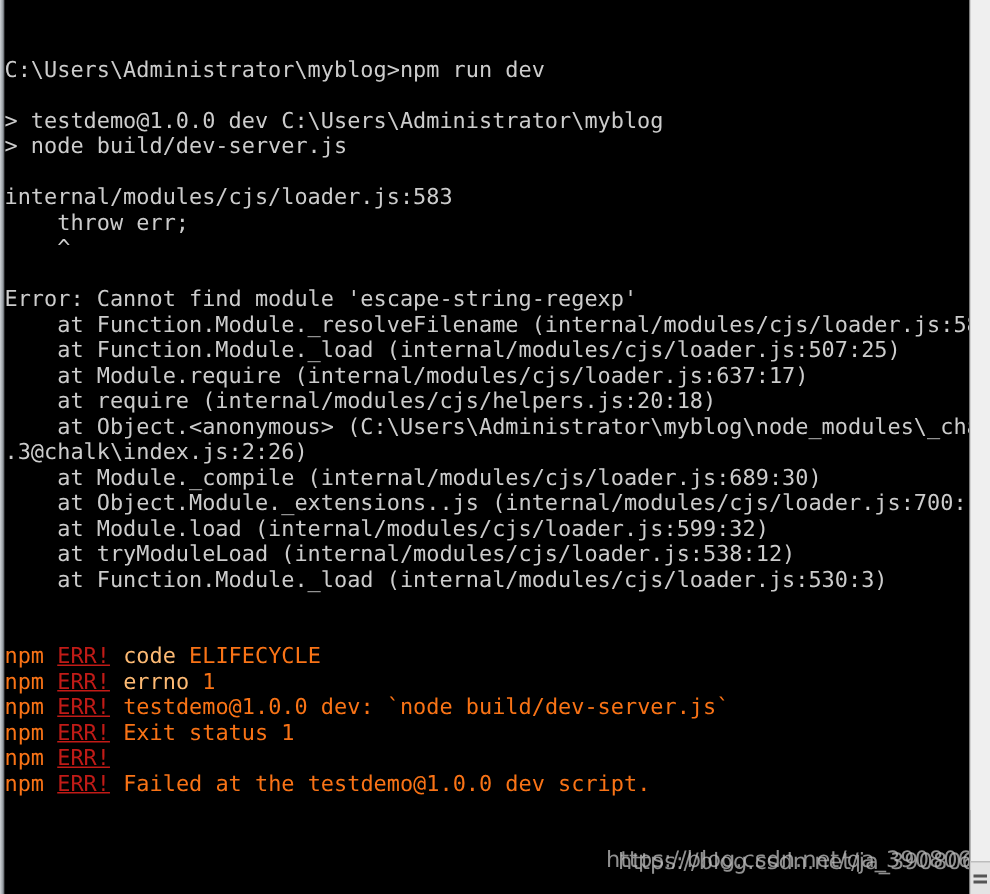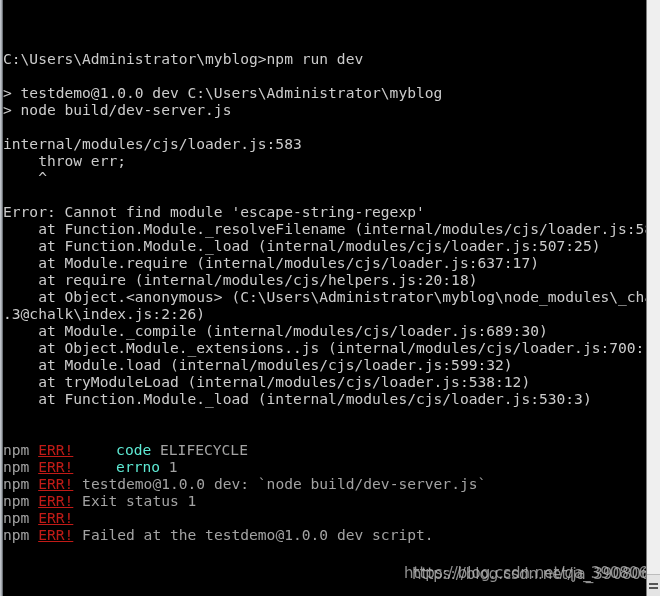--- a/index.html
+++ b/index.html
@@ -28,43 +28,43 @@
     width: 3px;
     height: 596px;
     background: linear-gradient(to right, #cfd3d8 0%, #9aa0a6 60%, #4a4d52 100%);
     z-index: 5;
   }
 
   
   #console-output {
     position: absolute;
     left: 3px;
-    top: 12px;
+    top: 0;
     width: 643px;
     height: 532px;
     background: #000000;
     color: #cccccc;
     font-size: 14.6px;
     line-height: 17px;
     letter-spacing: 0px;
     padding: 4px 0 0 0;
     white-space: pre;
     overflow: hidden;
   }
 
   .line {
     height: 17px;
     line-height: 17px;
     white-space: pre;
     font-family: "DejaVu Sans Mono", "Liberation Mono", monospace;
   }
 
   .npm-err { color: #c11b17; text-decoration: underline; }
-  .npm-key { color: #5eead4; margin-left: 34px; }
-  .plain { color: #a3a3a3; }
+  .npm-key { color: #fdba74; }
+  .plain { color: #f97316; }
 
   
   #scrollbar {
     position: absolute;
     right: 0;
     top: 0;
     width: 14px;
     height: 596px;
     background: #efefef;
     border-left: 1px solid #7c7c7c;

